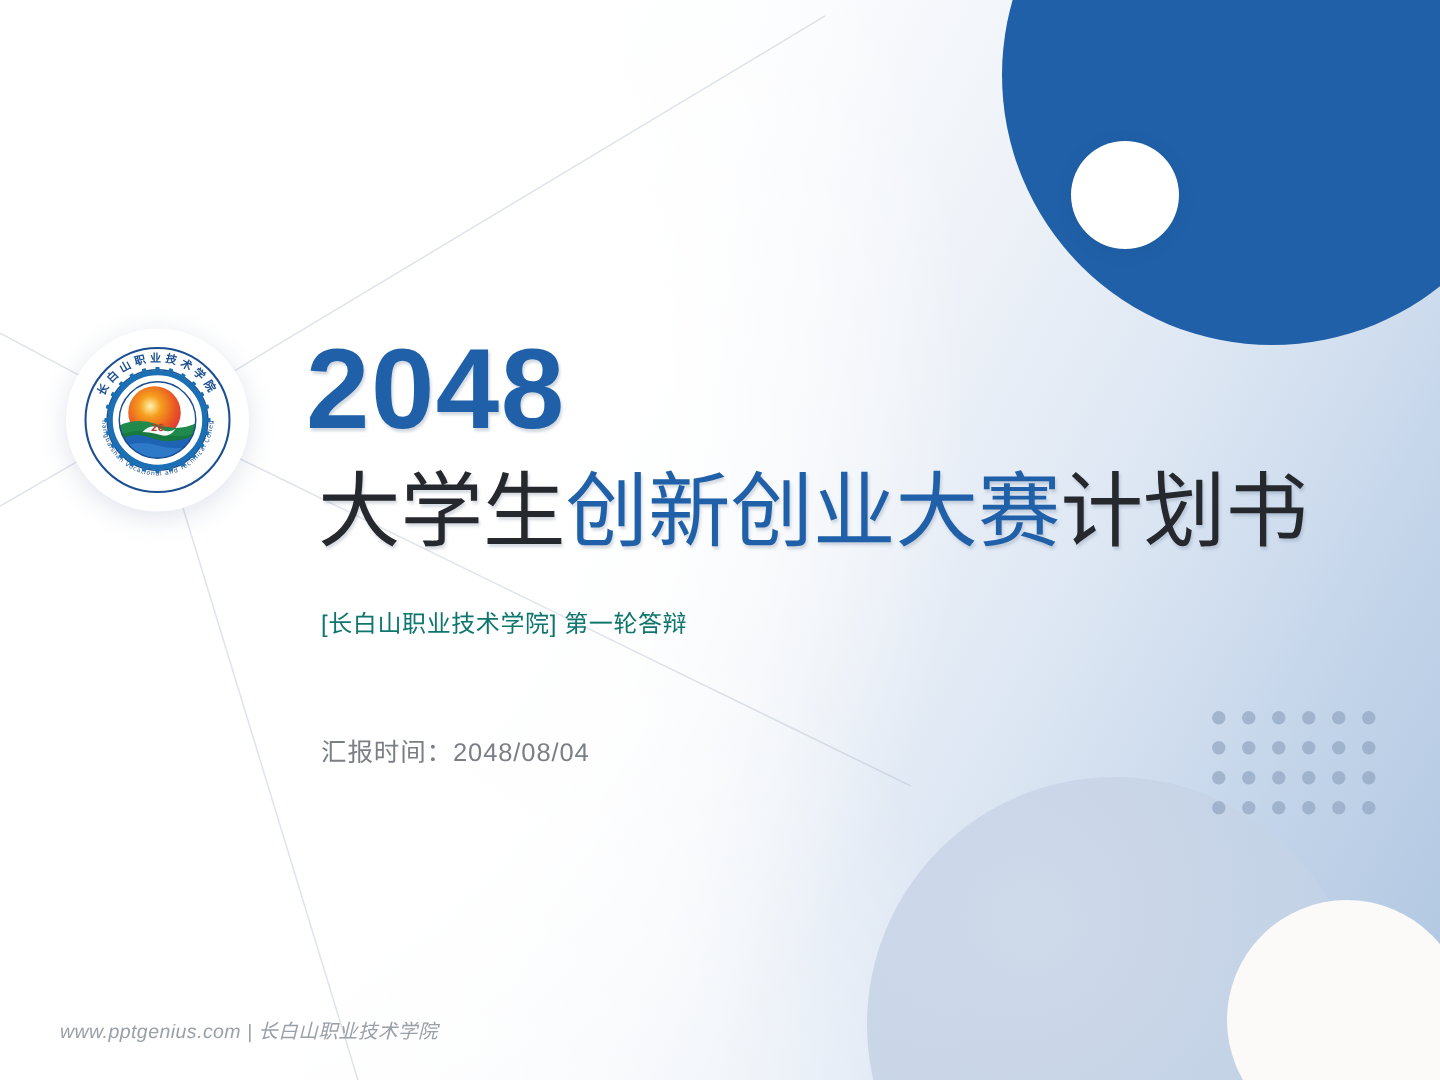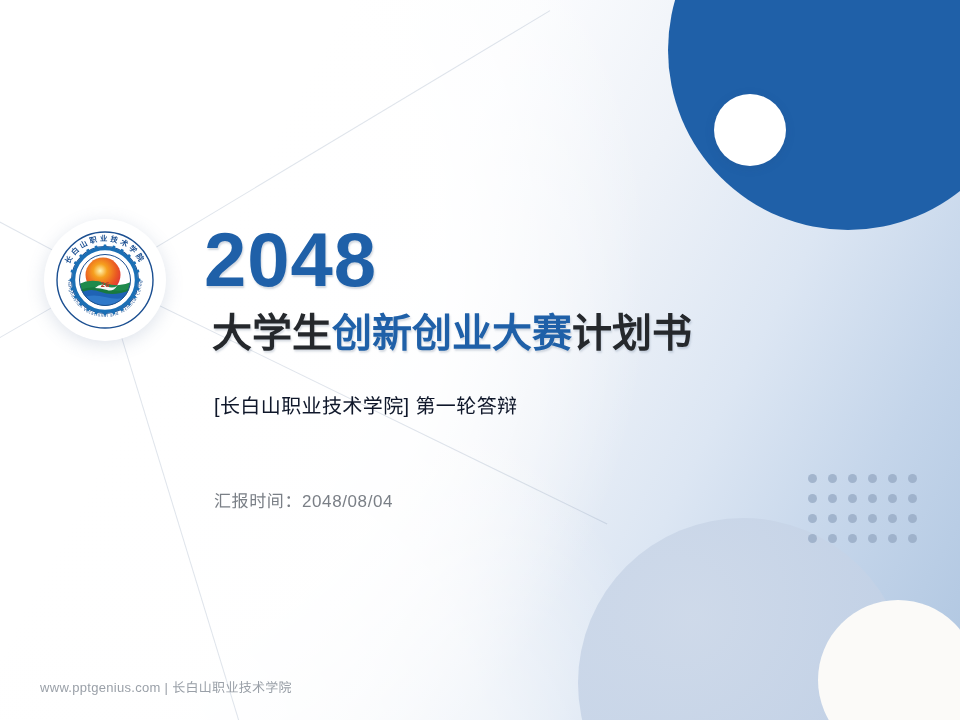--- a/index.html
+++ b/index.html
@@ -133,35 +133,35 @@
     font-size: 76px;
     font-weight: 700;
     letter-spacing: 1px;
     line-height: 1;
     color: #1f60a8;
     text-shadow: 1px 2px 2px rgba(90,110,140,0.28);
   }
   .headline {
     position: absolute;
     left: 212px; top: 312px;
-    font-size: 40px;
-    font-weight: 700;
+    font-size: 55px;
+    font-weight: 400;
     line-height: 1.08;
     white-space: nowrap;
     letter-spacing: 0px;
     text-shadow: 1px 2px 2px rgba(90,110,140,0.25);
   }
   .headline .dark { color: #25282c; }
   .headline .blue { color: #1f60a8; }
 
   .subtitle {
     position: absolute;
-    left: 214px; top: 390px;
-    font-size: 20px;
-    color: #0f172a;
+    left: 214px; top: 402px;
+    font-size: 16px;
+    color: #0f766e;
     letter-spacing: 0.4px;
     white-space: nowrap;
   }
 
   .meta {
     position: absolute;
     left: 214px; top: 489px;
     font-size: 17px;
     line-height: 26px;
     color: #7a7f86;
@@ -169,20 +169,21 @@
     white-space: nowrap;
   }
 
   .footer {
     position: absolute;
     left: 40px; bottom: 24px;
     font-size: 13px;
     color: #9aa0a8;
     letter-spacing: 0.3px;
     white-space: nowrap;
+    font-style: italic;
   }
 </style>
 </head>
 <body>
 
 <div id="slide">
 
   <div class="bg-base"></div>
   <div class="bg-wash-left"></div>
   <div class="bg-wash-bottomleft"></div>

